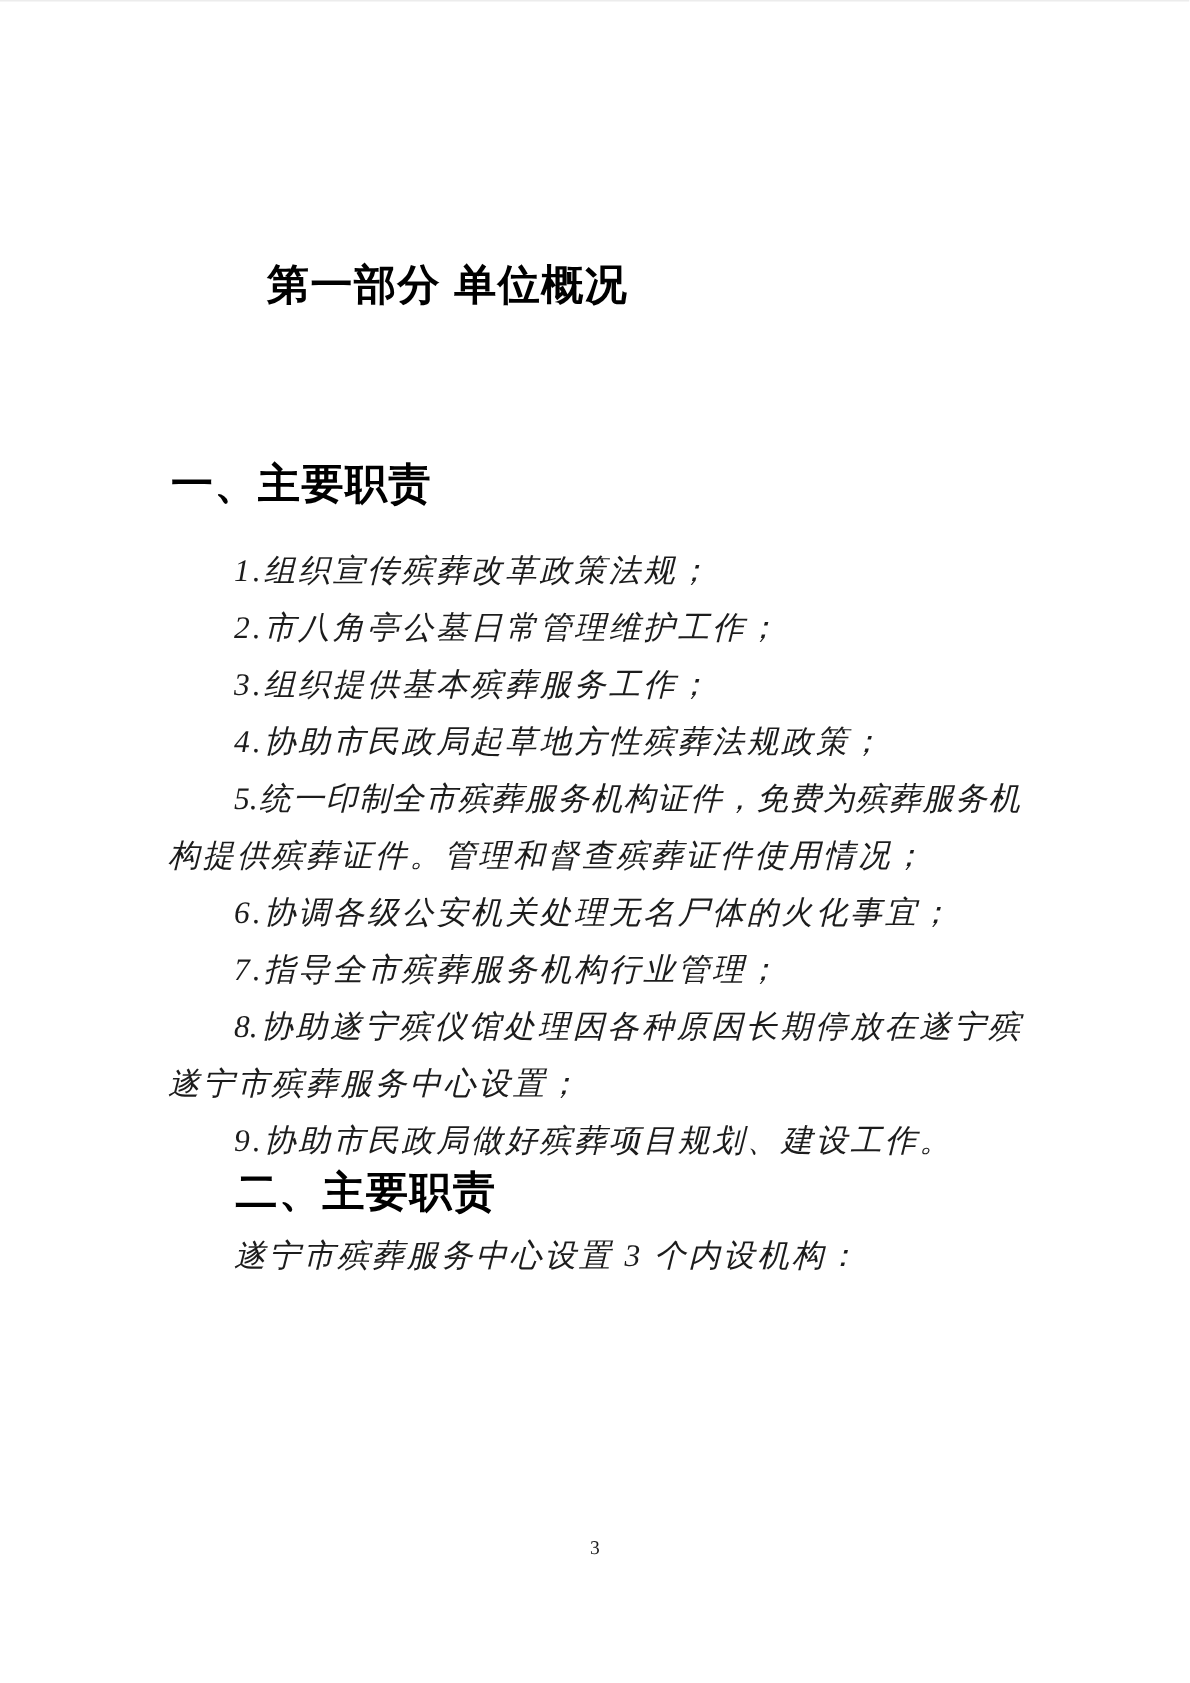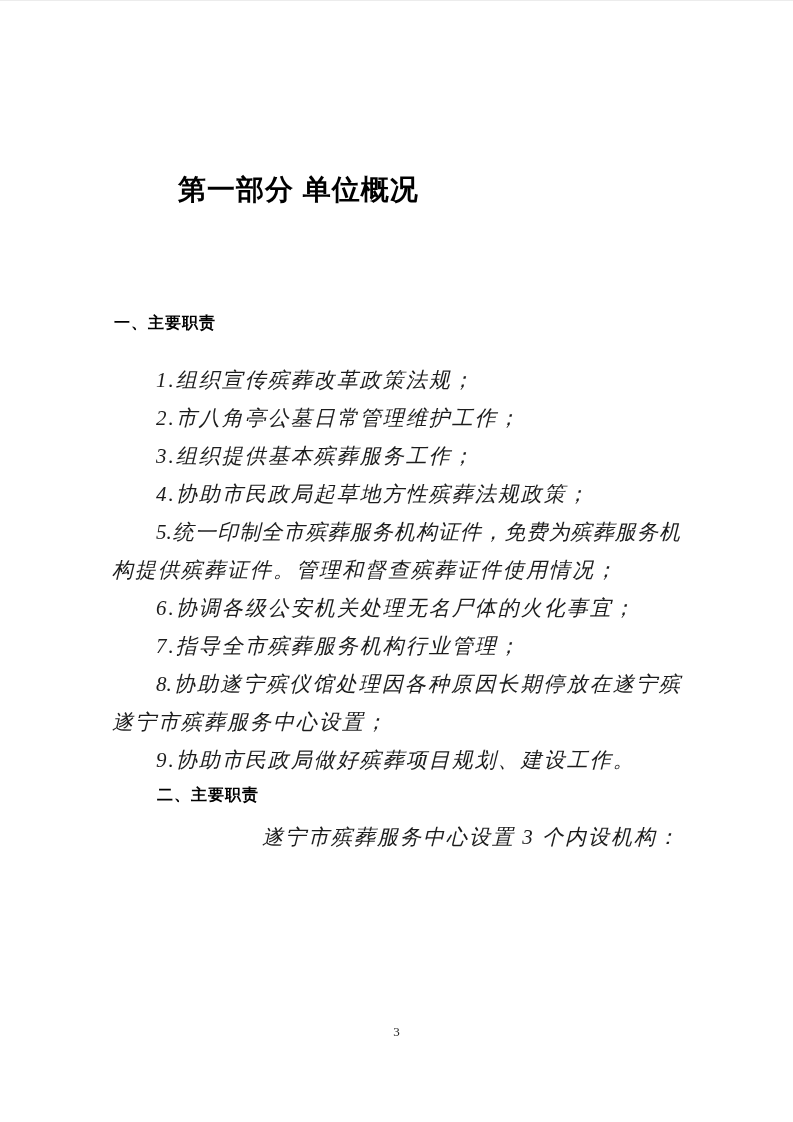--- a/index.html
+++ b/index.html
@@ -28,21 +28,21 @@
     line-height: 40px;
     letter-spacing: 1px;
     color: #000000;
     white-space: pre;
   }
   .sec-heading {
     position: absolute;
     margin: 0;
     font-family: "Liberation Sans", "DejaVu Sans", sans-serif;
     font-weight: 700;
-    font-size: 16px;
+    font-size: 28px;
     line-height: 30px;
     letter-spacing: 1px;
     color: #000000;
     white-space: pre;
   }
   .sec1-heading { left: 114px; top: 307px; }
   .sec2-heading { left: 157px; top: 779px; }
   .body-block {
     position: absolute;
     left: 112px;
@@ -52,21 +52,21 @@
     font-style: italic;
   }
   .items-block { top: 360px; }
   .sec2-block  { top: 815px; }
   .line {
     line-height: 38px;
     letter-spacing: 2px;
     white-space: nowrap;
     text-align: left;
   }
-  .sec2-block .line { line-height: 42px; text-align: right; }
+  .sec2-block .line { line-height: 42px; }
   .fl { text-indent: 44px; }
   .stretch {
     white-space: normal;
     letter-spacing: 0;
     text-align: justify;
     text-align-last: justify;
   }
   .org-line {
     text-indent: 66px;
     letter-spacing: 8px;

